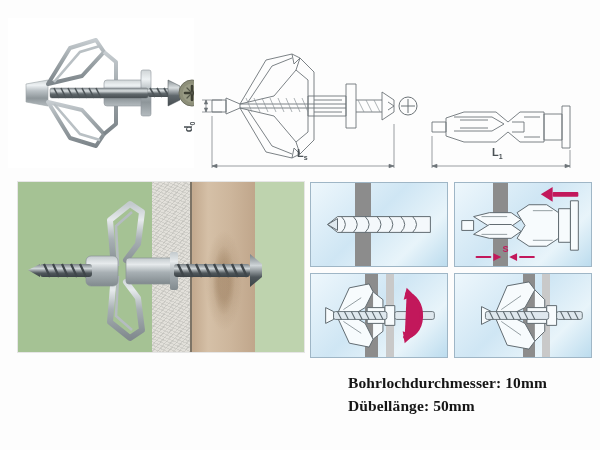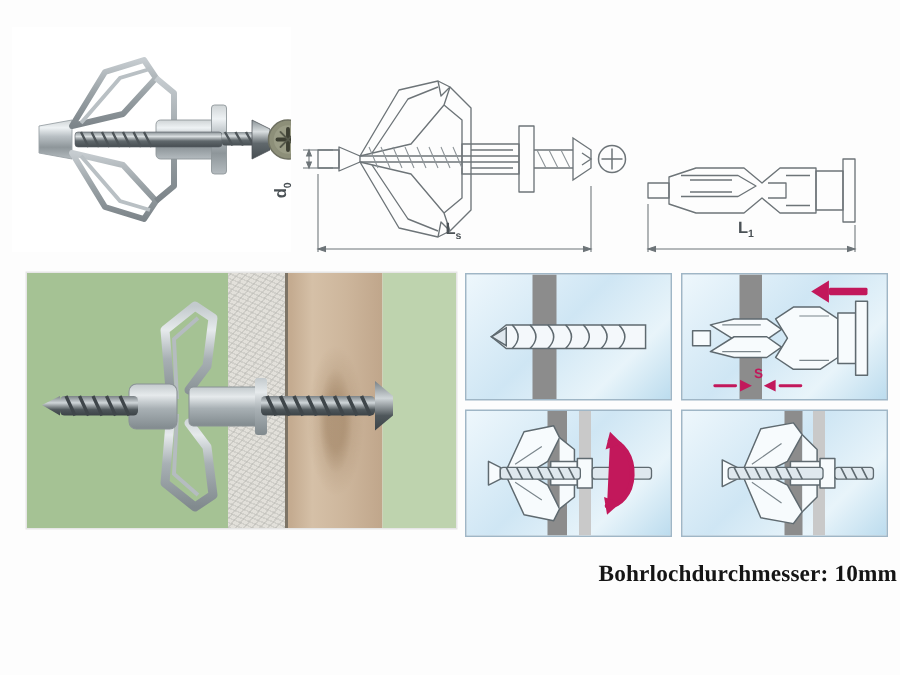--- a/index.html
+++ b/index.html
@@ -77,21 +77,20 @@
   
   #specs {
     position: absolute;
     left: 348px; top: 372px; width: 250px;
     font-family: "Liberation Serif", serif;
     font-weight: bold;
     font-size: 15.5px;
     line-height: 1.47;
     color: #151515;
     letter-spacing: 0.1px;
-    text-align: right;
   }
   #specs div { white-space: nowrap; }
 
   .arrow-magenta { fill: #c2185b; }
   .slabel {
     position: absolute;
     font-family: "Liberation Sans", sans-serif;
     font-weight: bold;
     font-size: 9px;
     color: #c2185b;
@@ -414,15 +413,16 @@
         <g stroke="#5f6a70" stroke-width="1.1" fill="none">
           <path d="M34 38 l4 8 M41 38 l4 8 M48 38 l4 8 M55 38 l4 8 M62 38 l4 8
                    M69 38 l4 8 M76 38 l4 8 M106 38 l4 8 M113 38 l4 8 M120 38 l4 8"></path>
         </g>
       </svg>
     </div>
   </div>
 
   <div id="specs">
     <div>Bohrlochdurchmesser: 10mm</div>
+    <div>Dübellänge: 50mm</div>
   </div>
 
 </div>
 
 </body></html>

